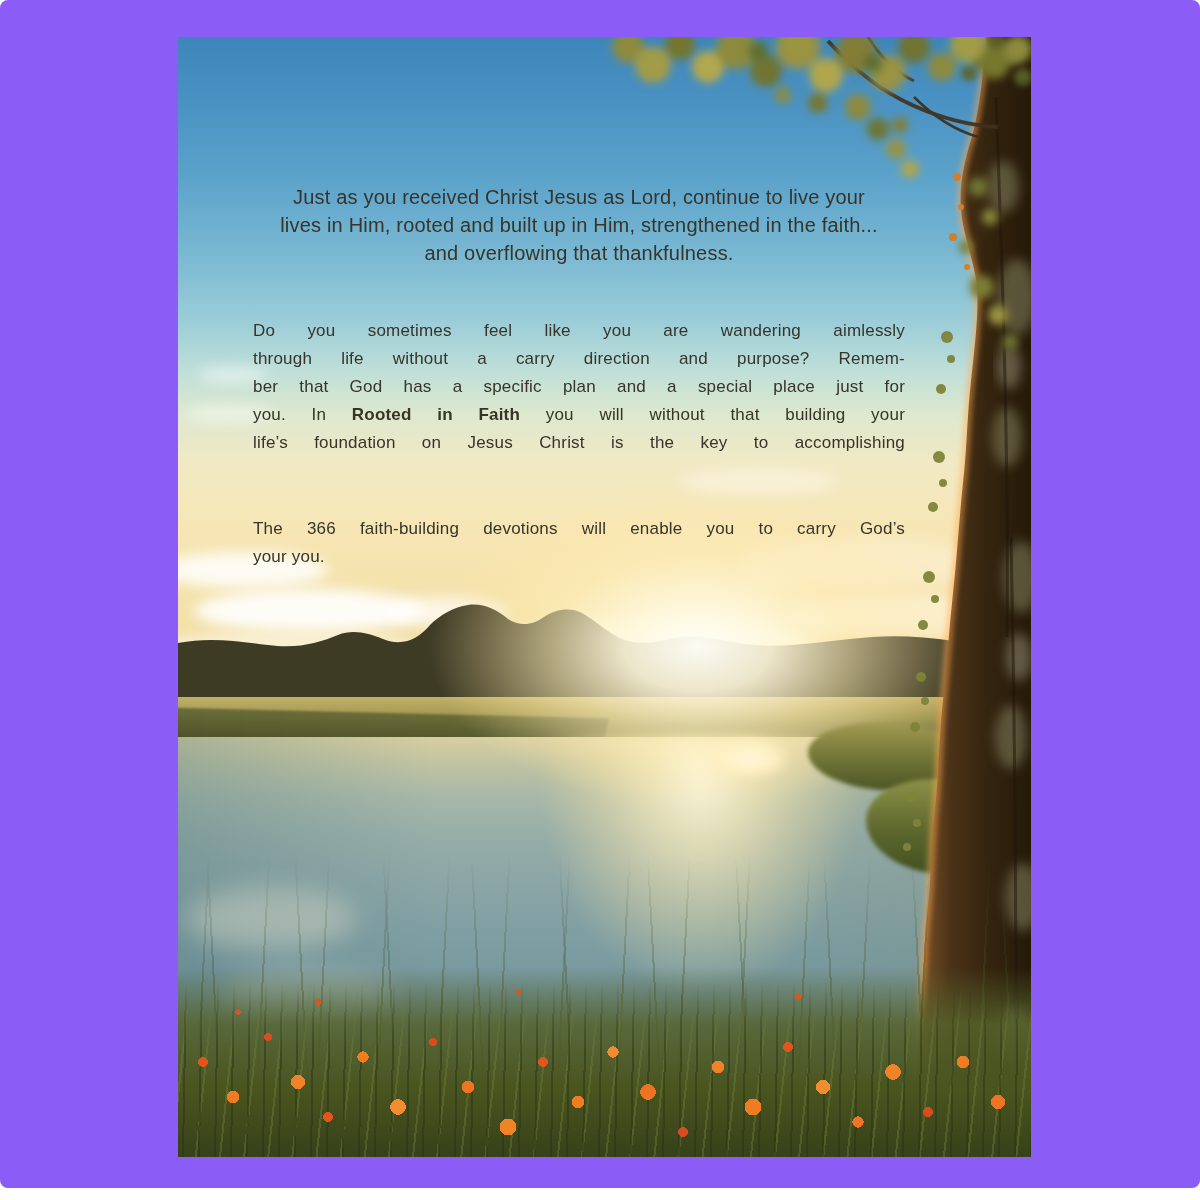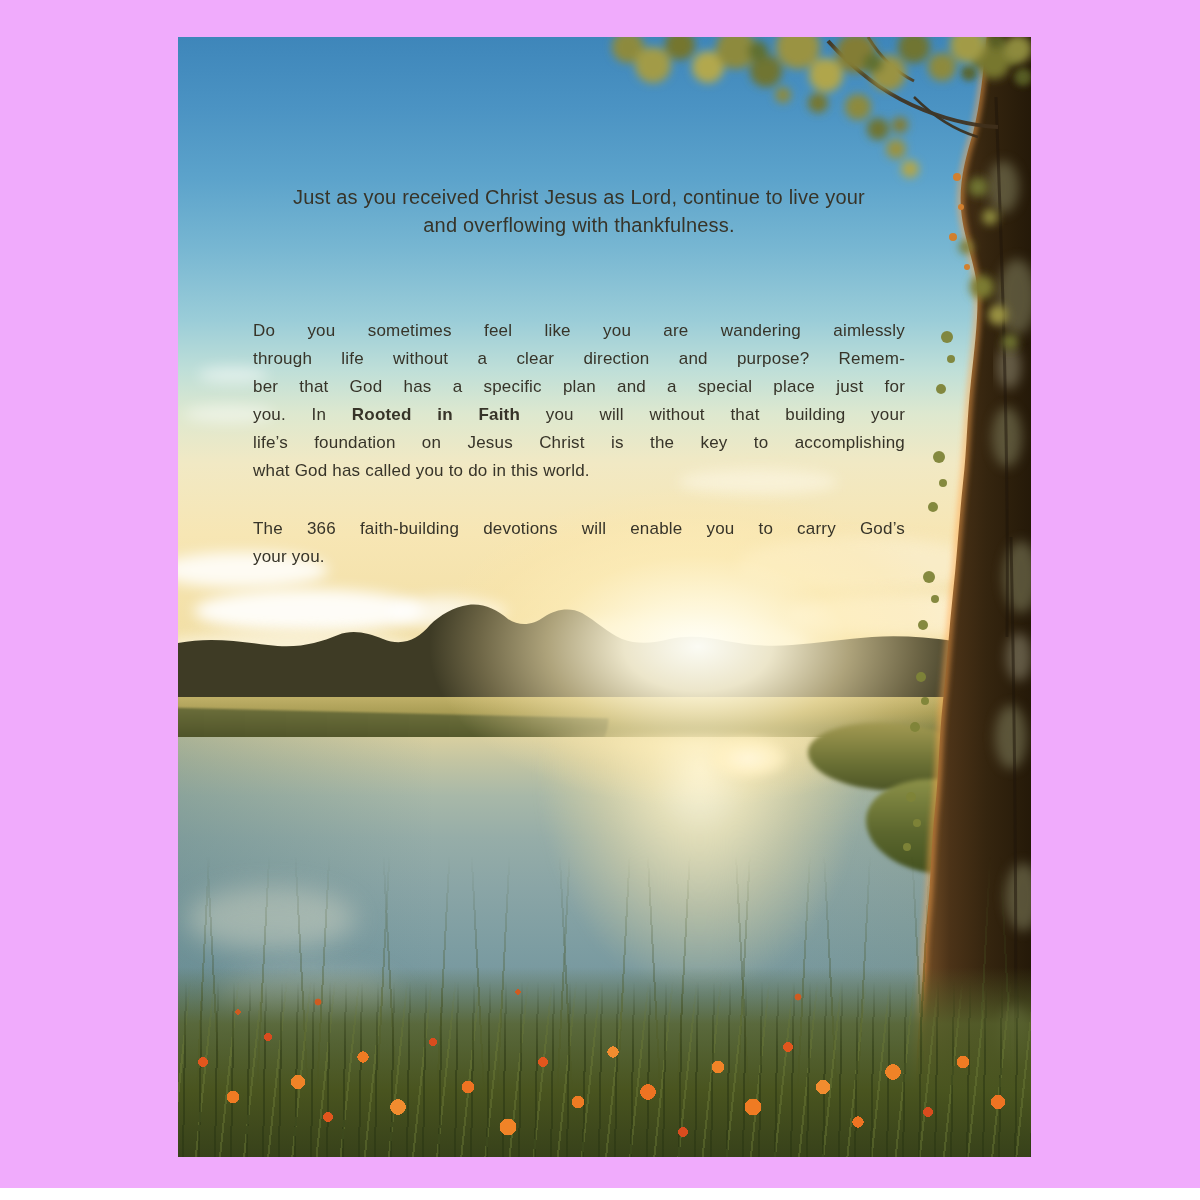--- a/index.html
+++ b/index.html
@@ -1,18 +1,18 @@
 <!DOCTYPE html>
 <html><head>
 <meta charset="utf-8">
 <style>
   html,body { margin:0; padding:0; }
   body { width:1200px; height:1200px; background:#ffffff; position:relative;
          font-family:"Liberation Sans","DejaVu Sans",sans-serif; }
-  .page { position:absolute; inset:0; width:1200px; height:1188px; background:#f0abfc; }
+  .page { position:absolute; inset:0; width:1200px; height:1188px; background:#8b5cf6;border-radius:8px; }
 
   
   .cover { position:absolute; left:178px; top:37px; width:853px; height:1120px;
            overflow:hidden; background:#8fc0d4; box-shadow: inset 0 0 70px rgba(60,55,35,.10); }
 
   .sky { position:absolute; left:0; top:0; width:100%; height:710px;
     background:linear-gradient(180deg,
       #3e86ba 0%, #4b93c3 10%, #5ca3cb 20%, #78b7d2 30%, #9bcdd8 40%,
       #bfdfd8 47%, #dde8cf 53%, #f1e9c4 60%, #f7e6b4 70%, #f2dfa5 85%, #eedc9e 100%); }
 
@@ -271,30 +271,30 @@
       </g>
     </svg>
 
     <div class="reeds-tall"></div>
     <div class="grass-mid"></div>
     <div class="grass-texture"></div>
     <div class="poppies"></div>
 
     <div class="copy verse">
       <div class="vline">Just as you received Christ Jesus as Lord, continue to live your</div>
-      <div class="vline">and overflowing with thankfulness.</div>
+      <div class="vline">lives in Him, rooted and built up in Him, strengthened in the faith...</div>
+      <div class="vline">and overflowing that thankfulness.</div>
     </div>
 
     <div class="copy body1">
       <div class="jline">Do you sometimes feel like you are wandering aimlessly</div>
-      <div class="jline">through life without a clear direction and purpose? Remem-</div>
+      <div class="jline">through life without a carry direction and purpose? Remem-</div>
       <div class="jline">ber that God has a specific plan and a special place just for</div>
       <div class="jline"><span>you. In </span><span class="bi">Rooted in Faith</span><span> you will without that building your</span></div>
       <div class="jline">life’s foundation on Jesus Christ is the key to accomplishing</div>
-      <div class="jline last">what God has called you to do in this world.</div>
     </div>
 
     <div class="copy body2">
       <div class="jline">The 366 faith-building devotions will enable you to carry God’s</div>
       <div class="jline last">your you.</div>
     </div>
 
   </div>
 </div>
 

